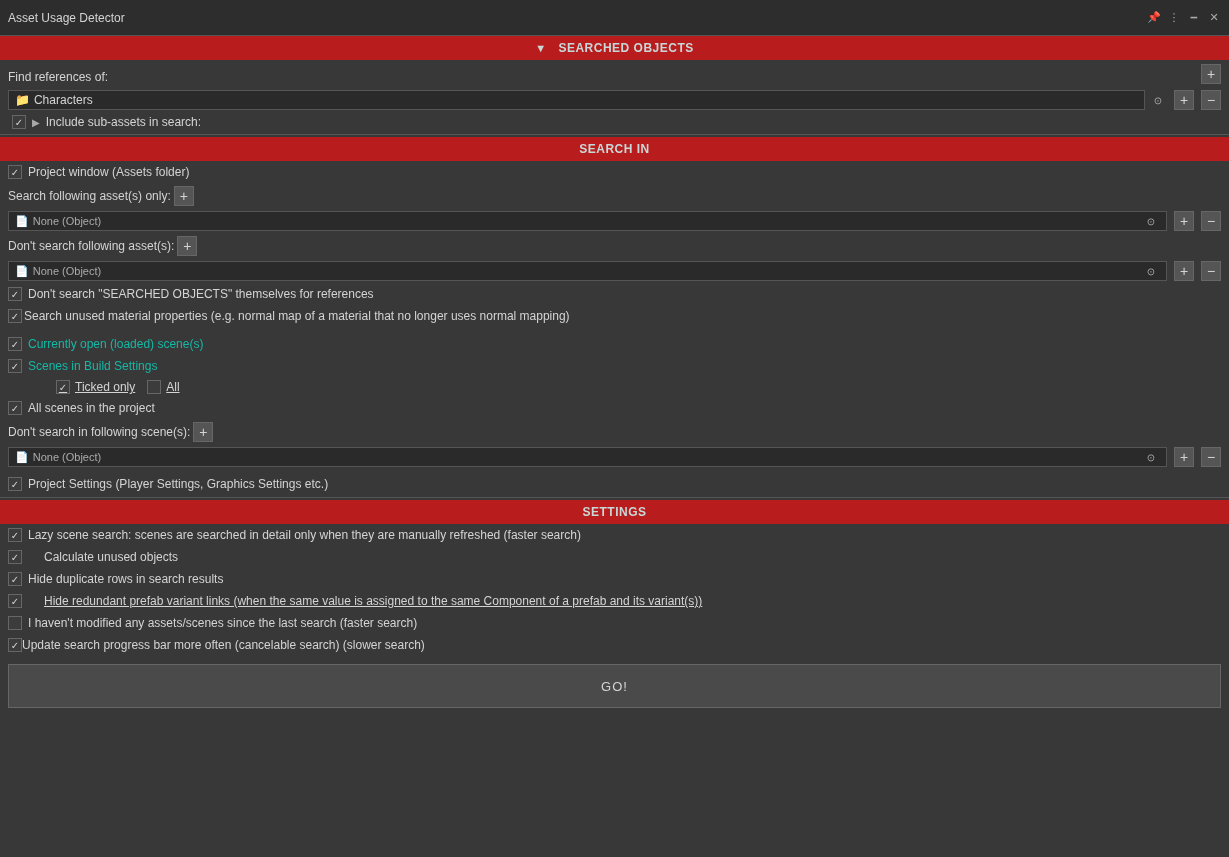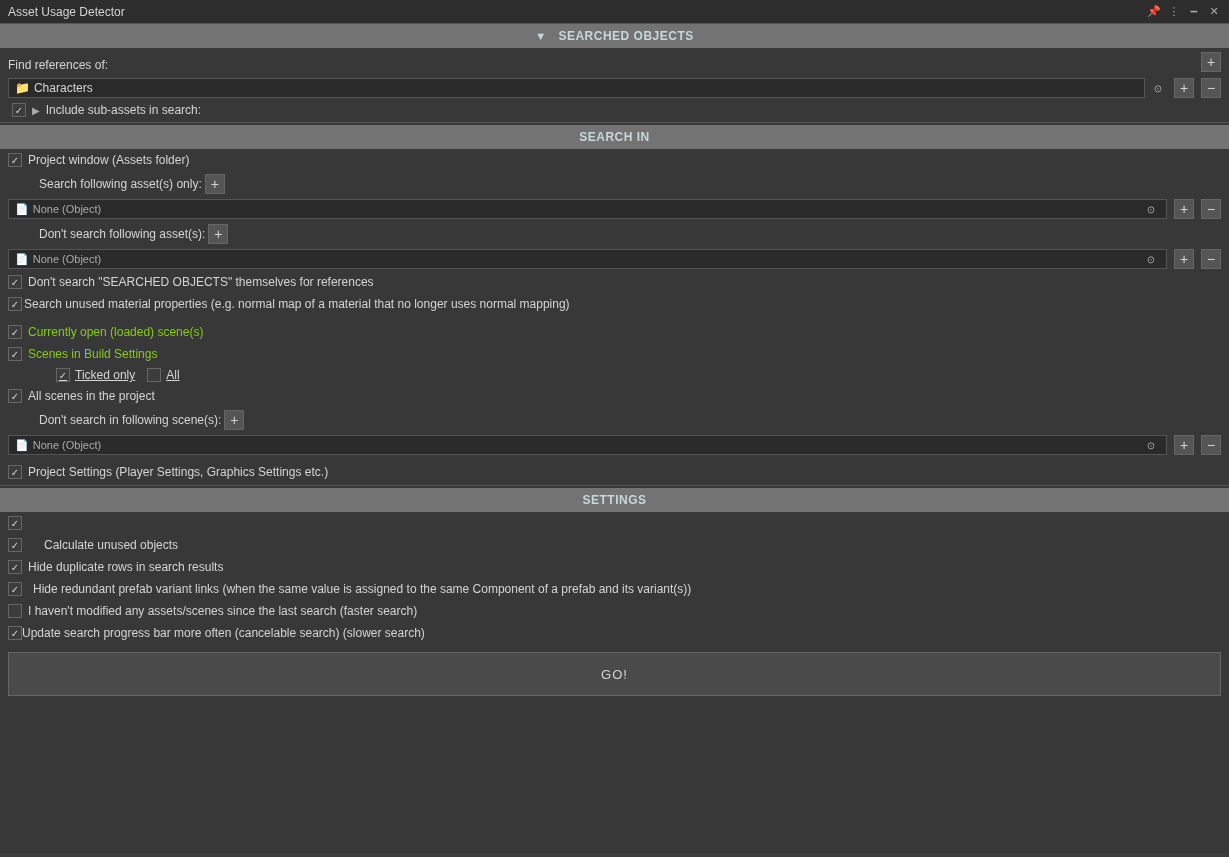--- a/index.html
+++ b/index.html
@@ -13,21 +13,21 @@
       overflow: hidden;
     }
 
     
     .titlebar {
       background: #2d2d2d;
       border-bottom: 1px solid #555;
       display: flex;
       align-items: center;
       justify-content: space-between;
-      height: 24px;
+      height: 36px;
       padding: 0 8px;
     }
     .titlebar-title {
       color: #d4d4d4;
       font-size: 12px;
     }
     .titlebar-controls {
       display: flex;
       gap: 6px;
       align-items: center;
@@ -47,21 +47,21 @@
     .main-content {
       background: #383838;
       height: calc(857px - 28px);
       overflow-y: auto;
       display: flex;
       flex-direction: column;
     }
 
     
     .section-header {
-      background: #737373;
+      background: #b91c1c;
       text-align: center;
       padding: 5px 8px;
       color: #c8d8d8;
       font-size: 12px;
       font-weight: 600;
       letter-spacing: 0.5px;
     }
 
     
     .row {
@@ -185,29 +185,29 @@
       align-items: center;
       padding: 3px 8px 3px 12px;
       gap: 6px;
     }
     .triangle-icon {
       color: #aaa;
       font-size: 10px;
     }
 
     
-    .indent-1 { padding-left: 39px; }
+    .indent-1 { padding-left: 8px; }
 
     
     .label-text {
       color: #d4d4d4;
       font-size: 12px;
     }
     .label-text.disabled {
-      color: #84cc16;
+      color: #14b8a6;
     }
 
     
     .field-row {
       display: flex;
       align-items: center;
       padding: 2px 8px;
       gap: 4px;
     }
 
@@ -408,35 +408,36 @@
   </div>
 
   <div class="divider"></div>
 
   <div class="section-header">
     <span>SETTINGS</span>
   </div>
 
   <div class="row">
     <div class="cb checked"></div>
+    <span class="label-text" style="margin-left:6px;">Lazy scene search: scenes are searched in detail only when they are manually refreshed (faster search)</span>
   </div>
 
   <div class="row">
     <div class="cb checked"></div>
     <span class="label-text" style="margin-left:22px;">Calculate unused objects</span>
   </div>
 
   <div class="row">
     <div class="cb checked"></div>
     <span class="label-text" style="margin-left:6px;">Hide duplicate rows in search results</span>
   </div>
 
   <div class="row">
     <div class="cb checked"></div>
-    <span class="label-text" style="margin-left:11px;">Hide redundant prefab variant links (when the same value is assigned to the same Component of a prefab and its variant(s))</span>
+    <span class="label-text" style="margin-left:22px;text-decoration:underline;">Hide redundant prefab variant links (when the same value is assigned to the same Component of a prefab and its variant(s))</span>
   </div>
 
   <div class="row">
     <div class="cb unchecked"></div>
     <span class="label-text" style="margin-left:6px;">I haven't modified any assets/scenes since the last search (faster search)</span>
   </div>
 
   <div class="row">
     <div class="cb checked"></div>
     <span class="label-text" style="margin-left:0;">Update search progress bar more often (cancelable search) (slower search)</span>

